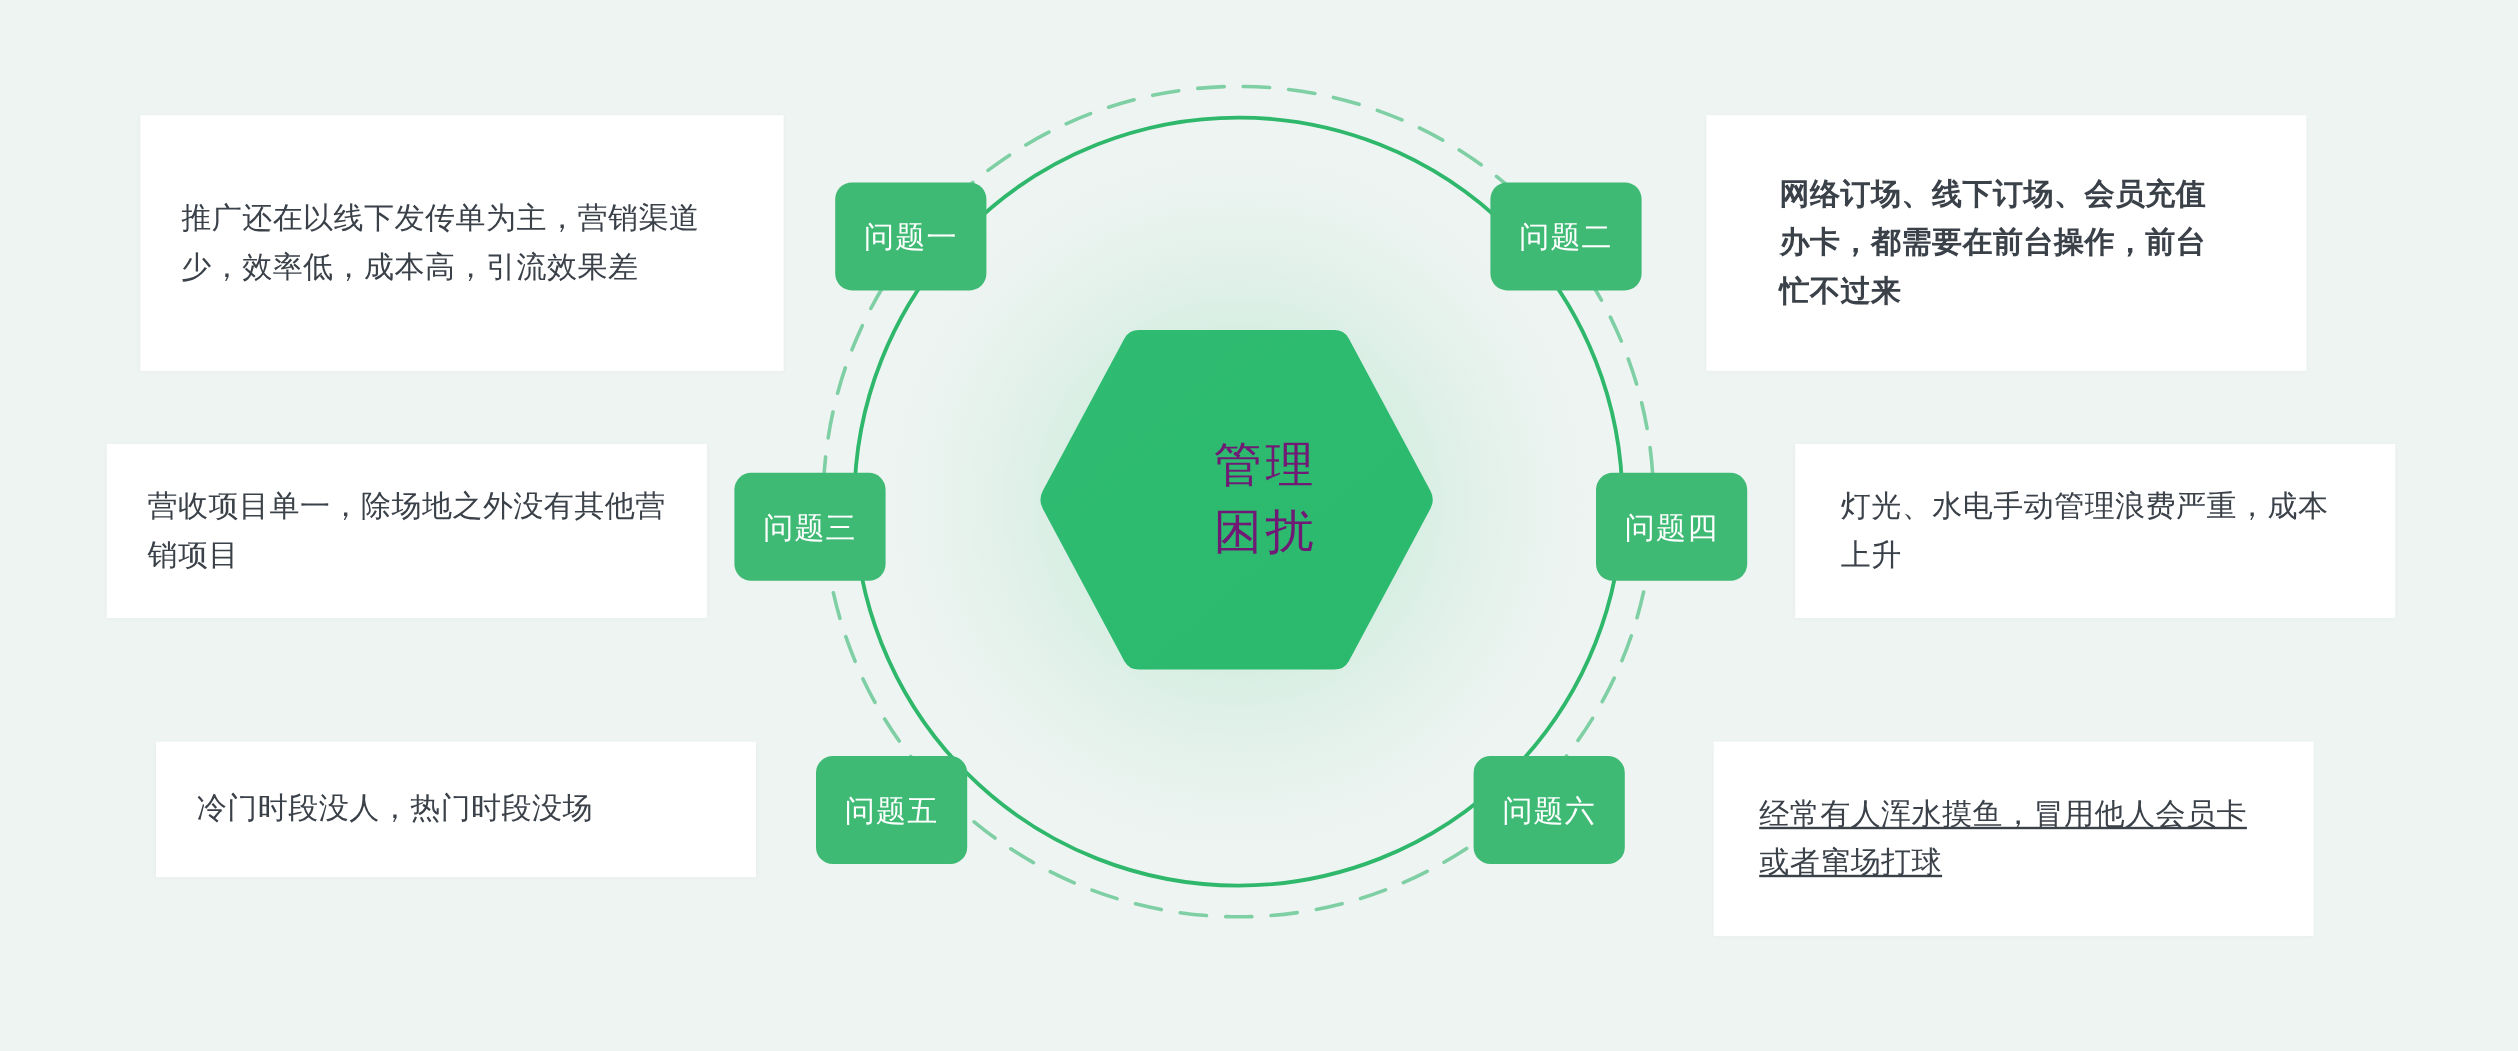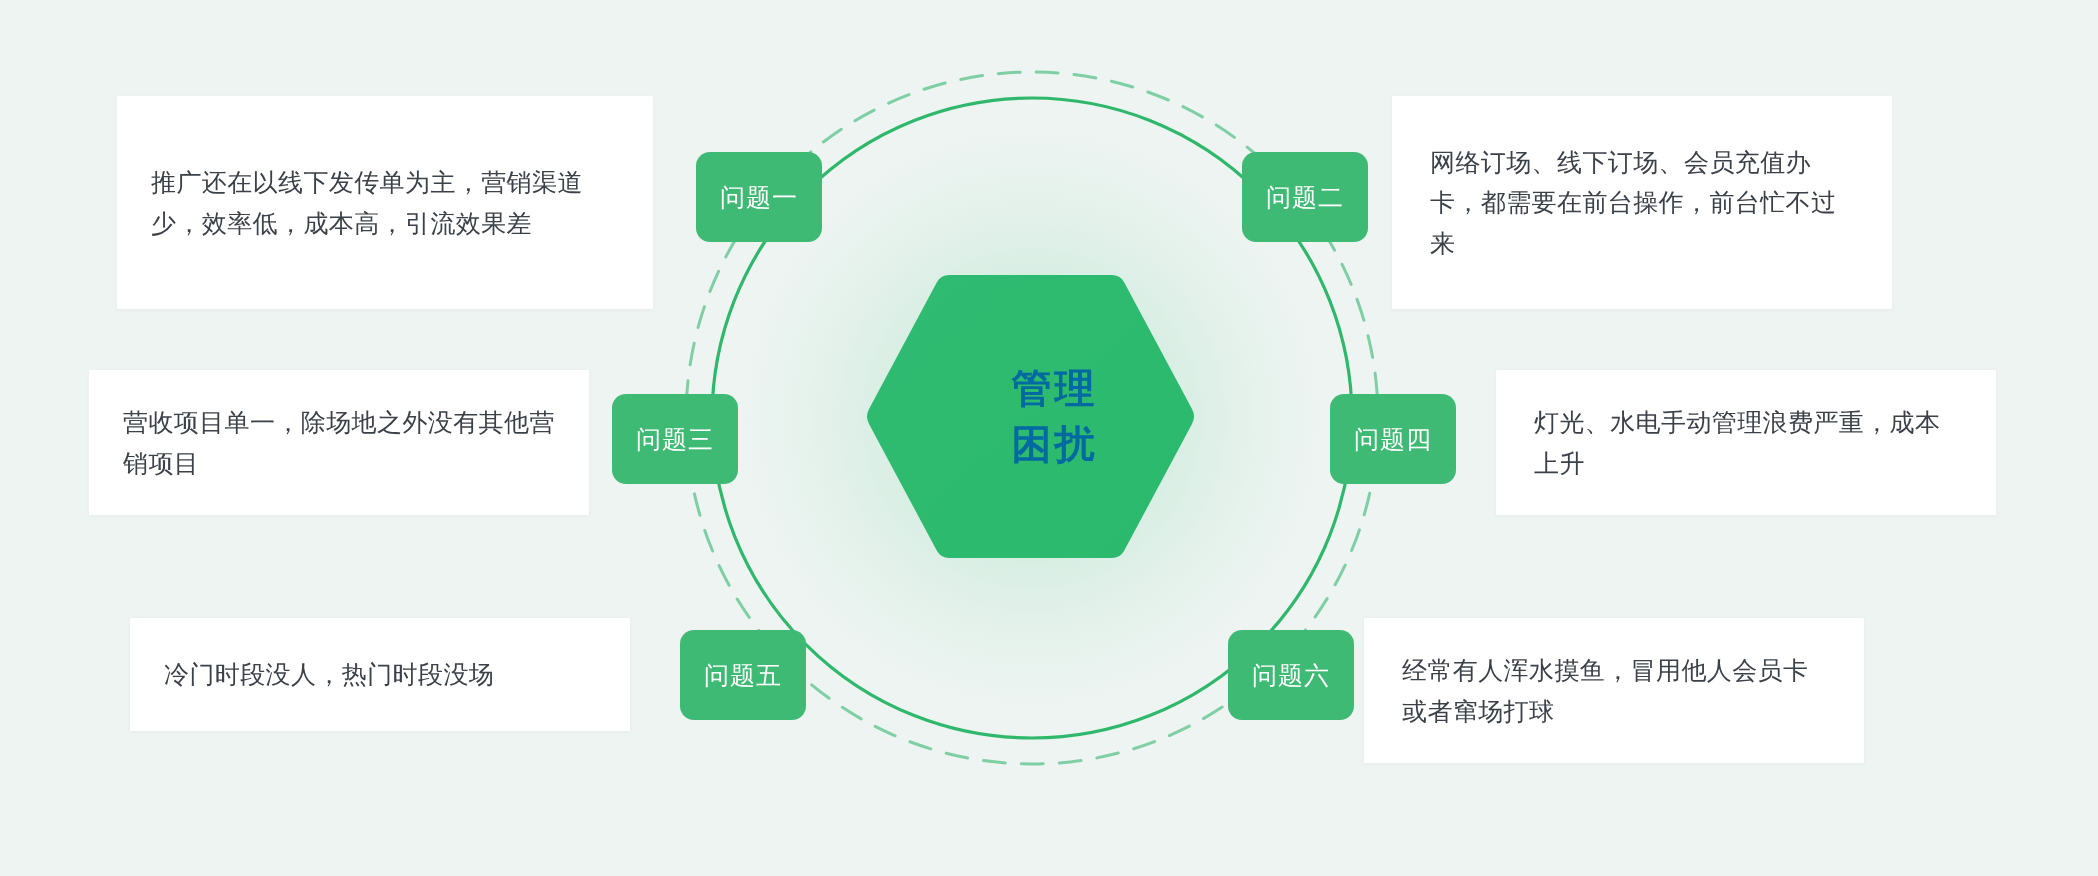--- a/index.html
+++ b/index.html
@@ -44,23 +44,23 @@
     align-items: center;
     justify-content: center;
   }
   .hex-shape {
     position: absolute;
     inset: 0;
   }
   .hex-label {
     position: relative;
     z-index: 2;
-    color: #0369a1;
+    color: #701a75;
     font-size: 40px;
-    font-weight: bold;
+    font-weight: normal;
     line-height: 1.38;
     letter-spacing: 3px;
     text-align: center;
     white-space: pre-line;
     margin-left: 48px;
   }
 
   
   .node {
     position: absolute;
@@ -93,25 +93,25 @@
     align-items: center;
     color: #3b4149;
     font-size: 25px;
     line-height: 1.62;
     letter-spacing: 0.4px;
     box-shadow: 0 1px 4px rgba(60, 90, 75, 0.05);
   }
   .card-text { width: 100%; }
 
   .card-1 { left: 117px;  top: 96px;  width: 536px; height: 213px; padding: 0 34px; }
-  .card-2 { left: 1392px; top: 96px;  width: 500px; height: 213px; padding: 0 38px; }
+  .card-2 { left: 1422px; top: 96px;  width: 500px; height: 213px; padding: 0 61px; font-weight: bold; }
   .card-3 { left: 89px;   top: 370px; width: 500px; height: 145px; padding: 0 34px; }
   .card-4 { left: 1496px; top: 370px; width: 500px; height: 145px; padding: 16px 38px; }
   .card-5 { left: 130px;  top: 618px; width: 500px; height: 113px; padding: 18px 34px; }
-  .card-6 { left: 1364px; top: 618px; width: 500px; height: 145px; padding: 0 38px; }
+  .card-6 { left: 1428px; top: 618px; width: 500px; height: 162px; padding: 0 38px; text-decoration: underline; }
 </style>
 </head>
 <body>
 
 <div id="stage">
 
   <svg id="diagram" viewBox="0 0 2098 876" width="2098" height="876" aria-hidden="true">
     <defs>
       <radialGradient id="glowGrad" cx="50%" cy="50%" r="50%">
         <stop offset="0%" stop-color="#53c98a" stop-opacity="0.38"></stop>

